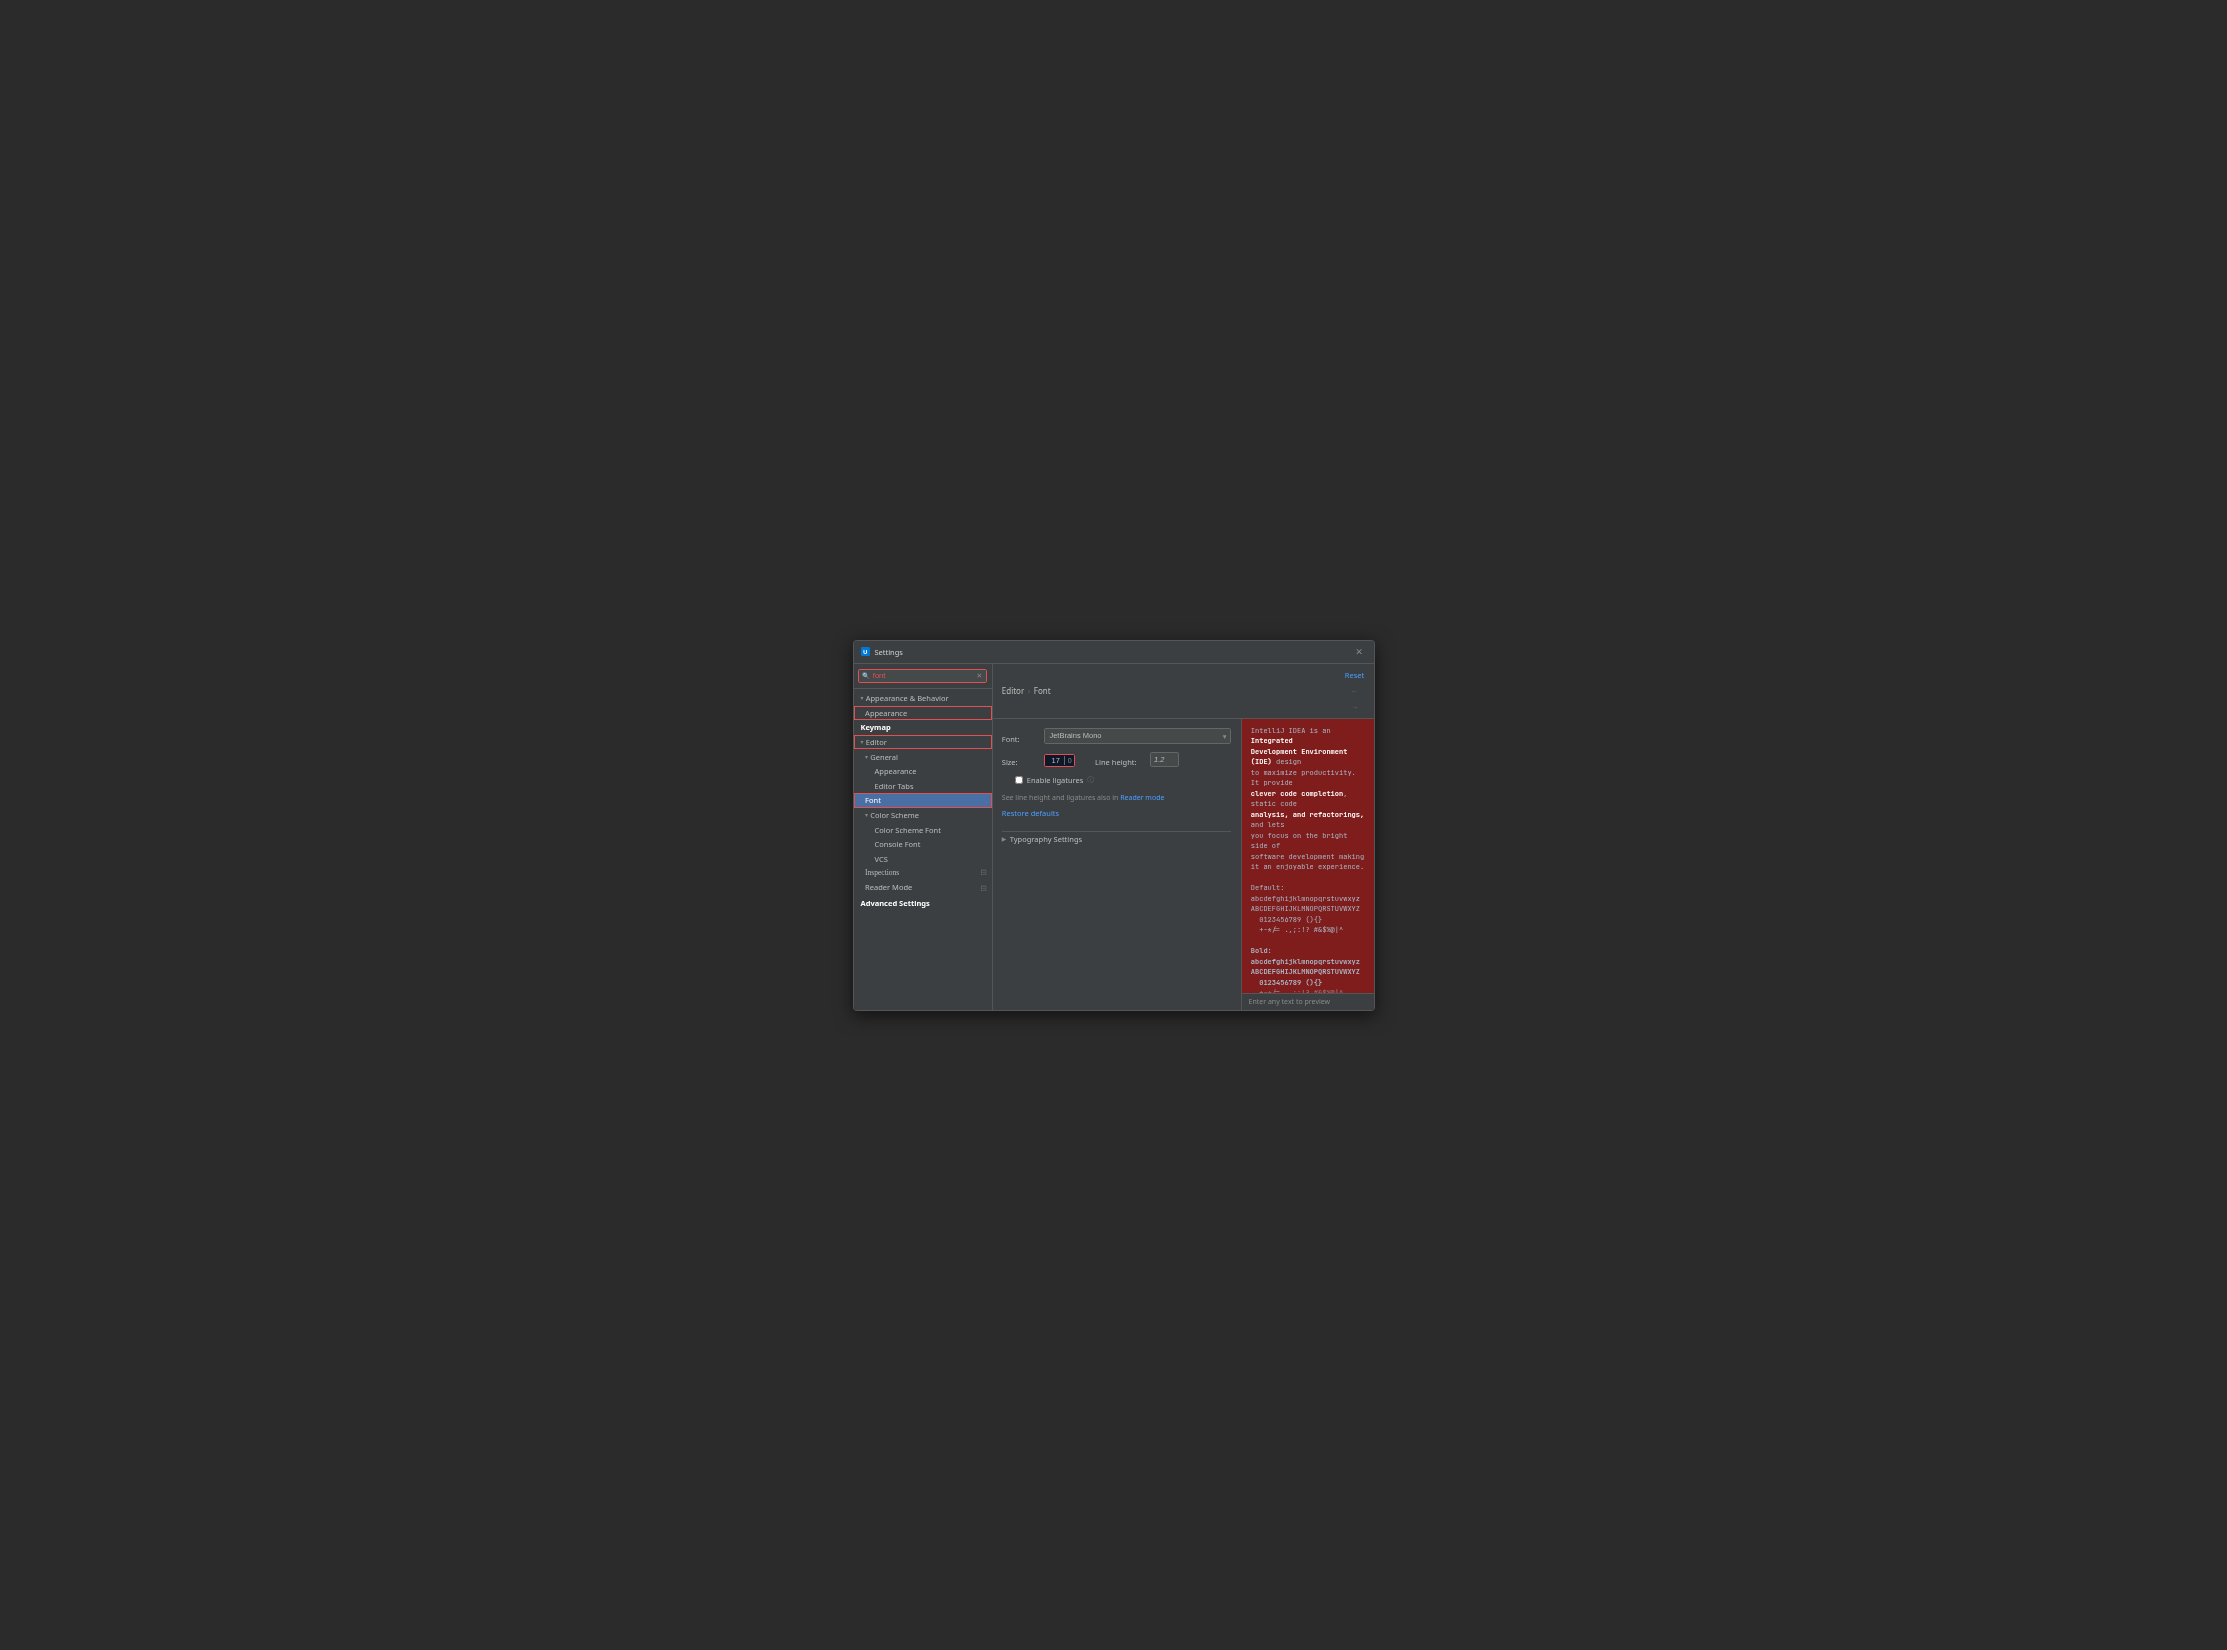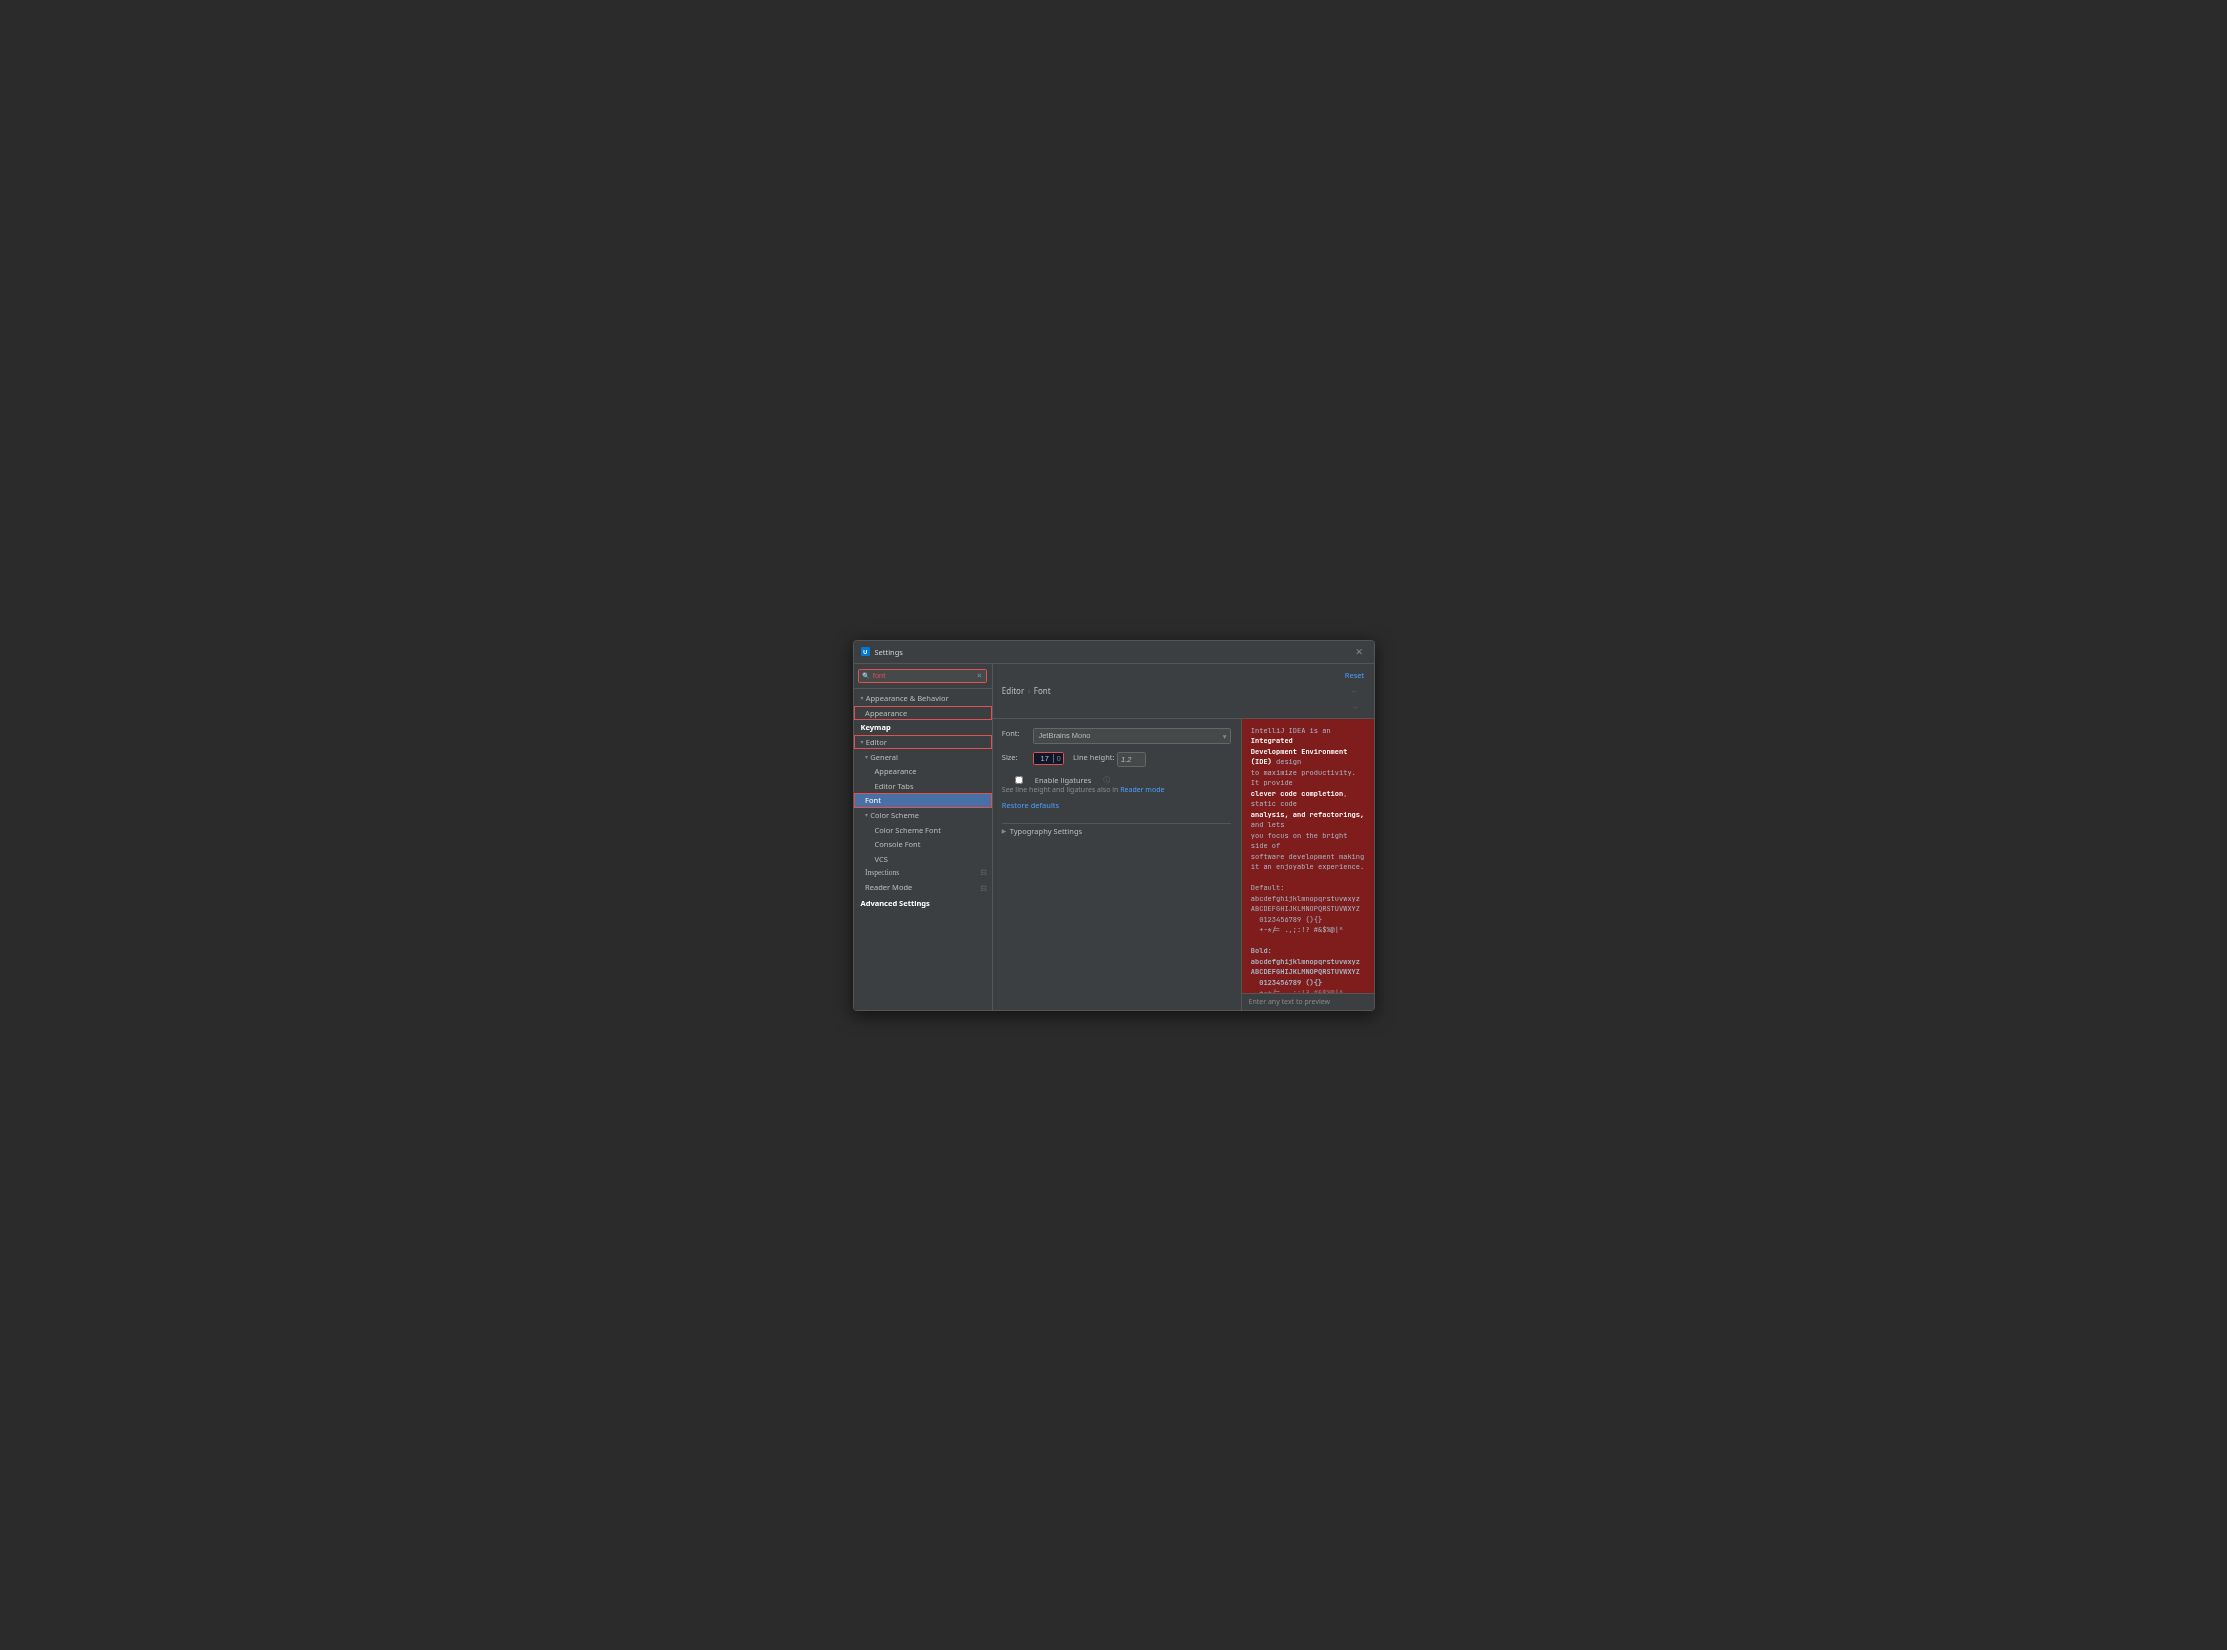--- a/index.html
+++ b/index.html
@@ -216,23 +216,23 @@
       padding: 3.5px 7px;
       color: #888;
       font-size: 7px;
       border-top: 0.6px solid #555;
       background: #3c3f41;
     }
 
     
     .form-row {
       display: flex;
-      align-items: flex-start;
+      align-items: flex-end;
       margin-bottom: 8px;
-      gap: 2px;
+      gap: 13px;
     }
     .form-label {
       color: #bbbbbb;
       font-size: 7.5px;
       min-width: 29px;
     }
     .font-select-wrapper {
       flex: 1;
       position: relative;
     }
@@ -284,21 +284,22 @@
       padding: 2.3px 3.5px;
       font-size: 7.5px;
       width: 29px;
       outline: none;
       font-style: italic;
     }
 
     .checkbox-row {
       display: flex;
       align-items: center;
-      gap: 12px;
+      gap: 4px;
+      margin-bottom: 8px;
       padding-left: 13px;
     }
     .checkbox-row input[type="checkbox"] {
       width: 8px;
       height: 8px;
       cursor: pointer;
       accent-color: #4a9eff;
     }
     .checkbox-label {
       color: #bbbbbb;

